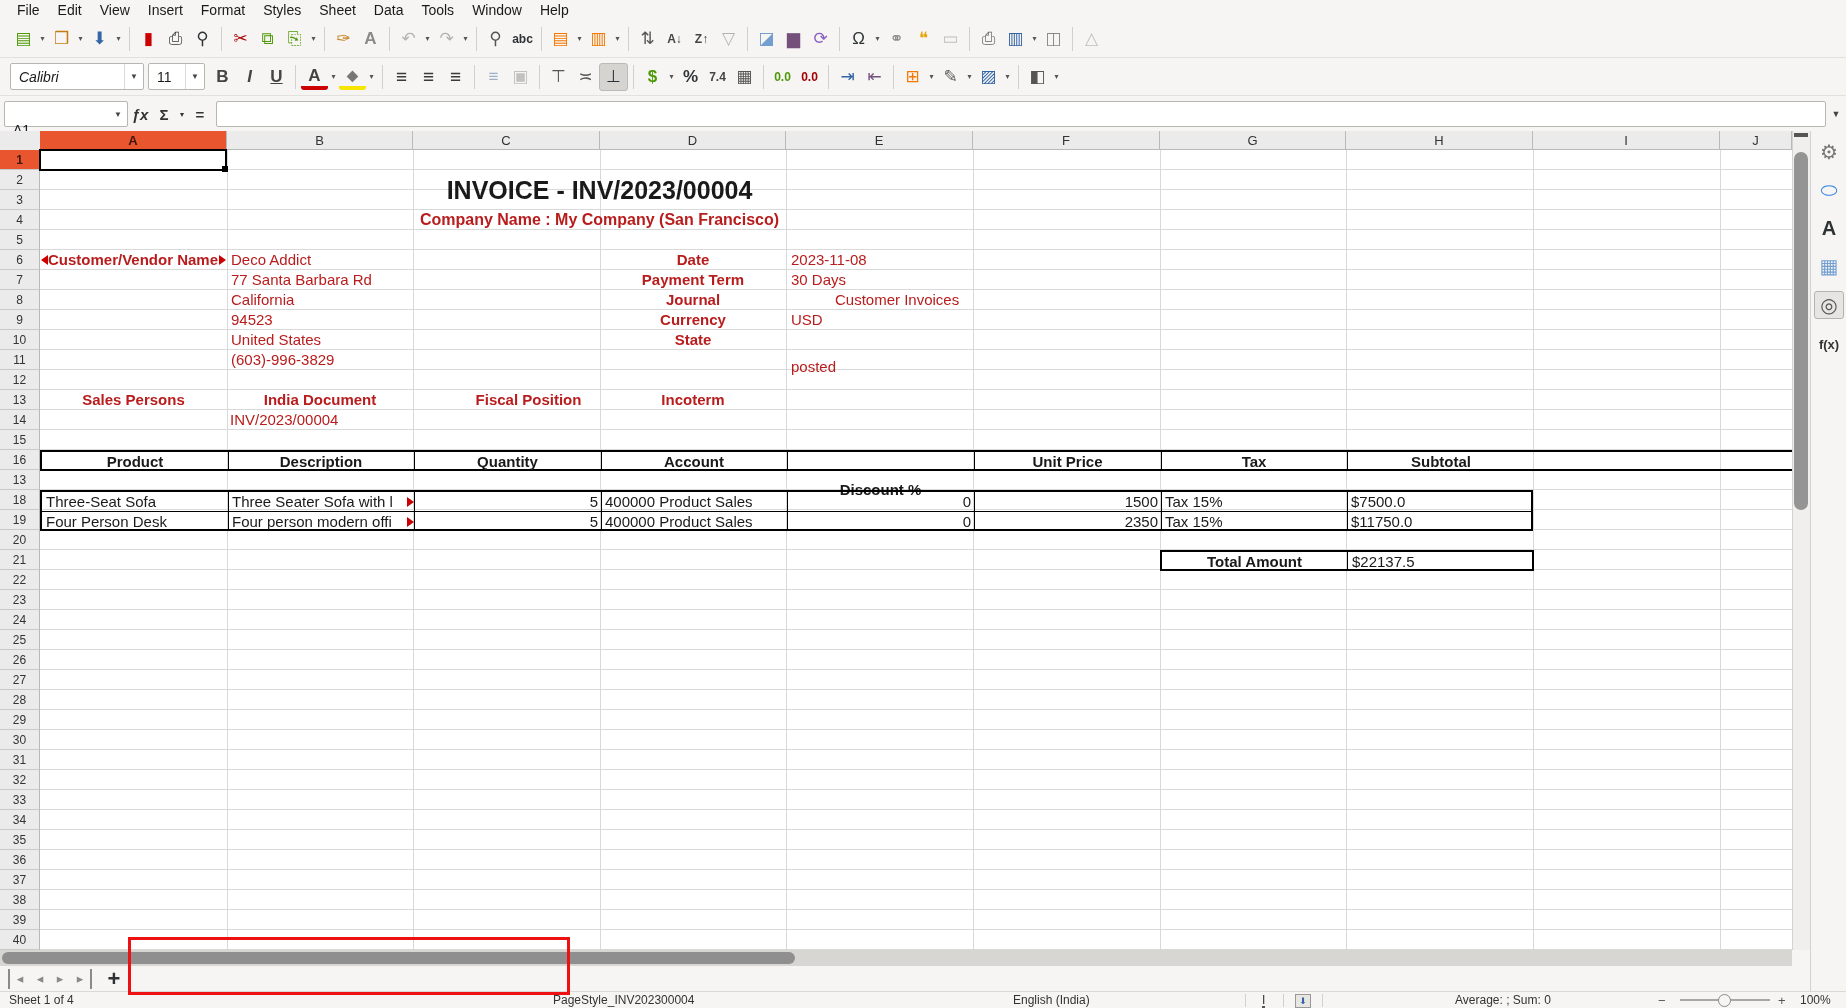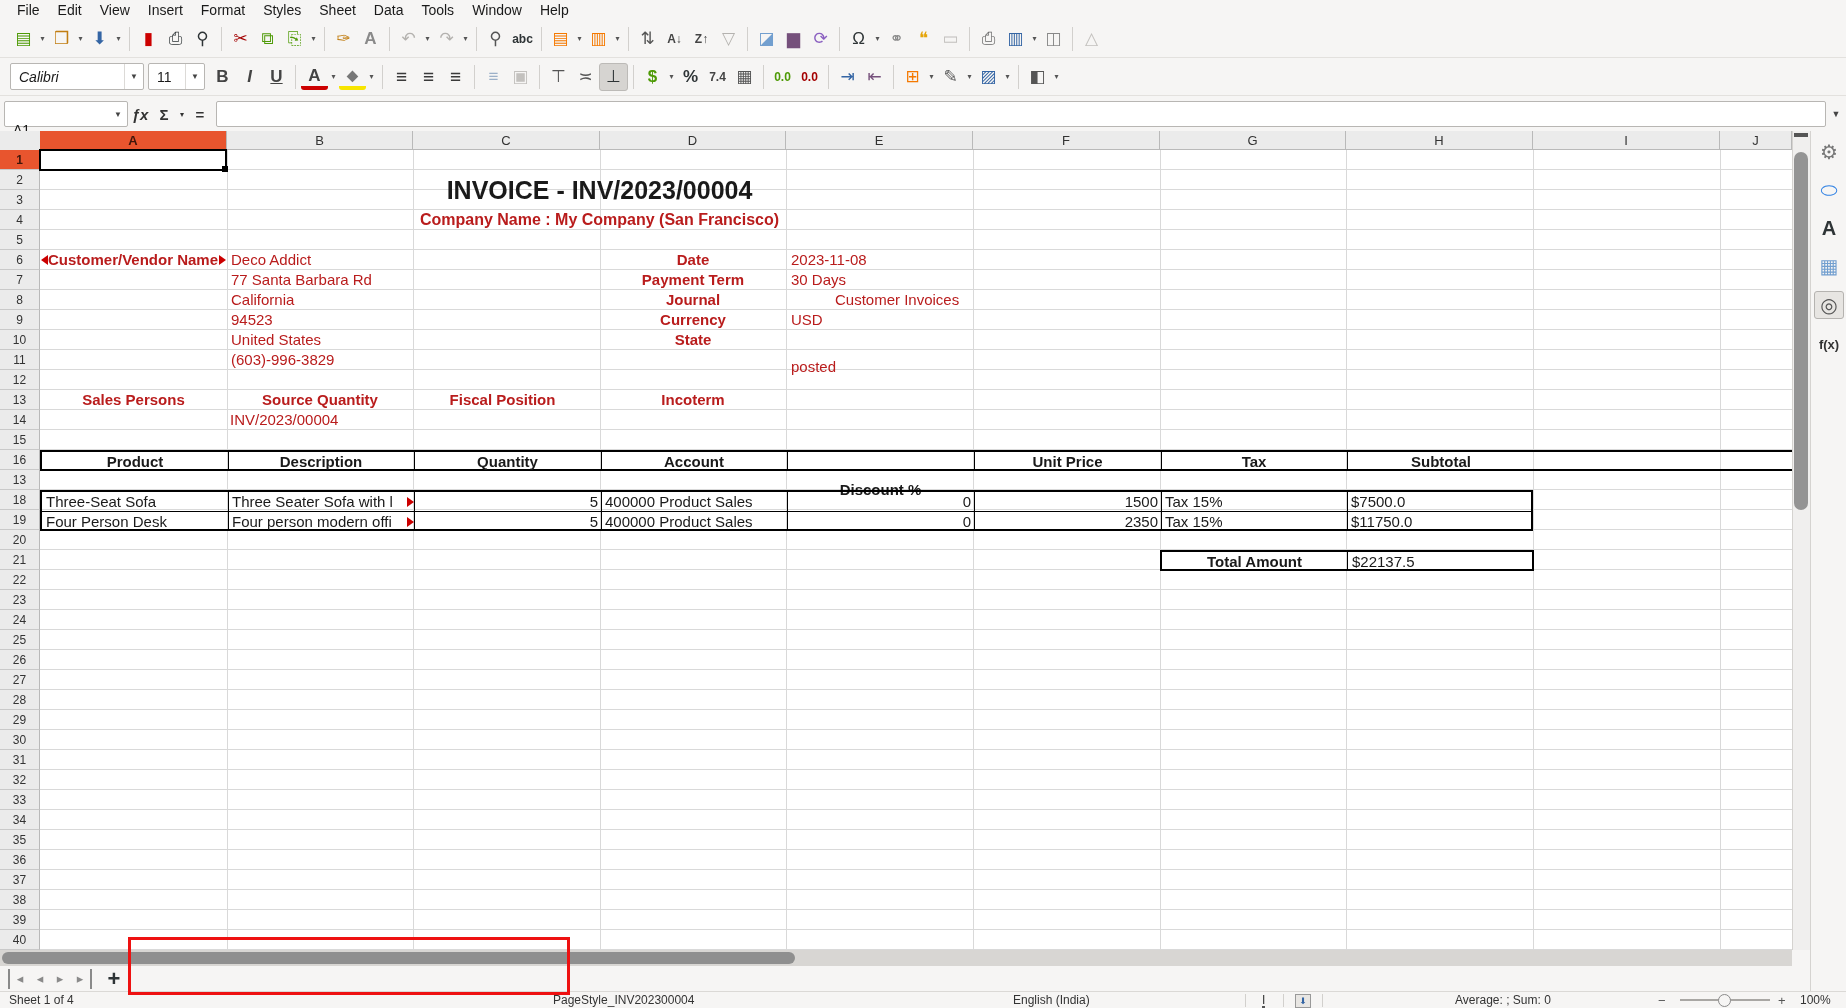--- a/index.html
+++ b/index.html
@@ -333,22 +333,22 @@
 <div class="cell bold c" style="left:600px;top:270px;width:186px;">Payment Term</div>
 <div class="cell" style="left:791px;top:270px;">30 Days</div>
 <div class="cell bold c" style="left:600px;top:290px;width:186px;">Journal</div>
 <div class="cell" style="left:791px;top:290px;margin-left:44px;">Customer Invoices</div>
 <div class="cell bold c" style="left:600px;top:310px;width:186px;">Currency</div>
 <div class="cell" style="left:791px;top:310px;">USD</div>
 <div class="cell bold c" style="left:600px;top:330px;width:186px;">State</div>
 <div class="cell" style="left:791px;top:342px;margin-top:15px;">posted</div>
 
 <div class="cell bold c" style="left:40px;top:390px;width:187px;">Sales Persons</div>
-<div class="cell bold c" style="left:227px;top:390px;width:186px;">Source Quantity</div>
-<div class="cell bold c" style="left:409px;top:390px;width:187px;">Fiscal Position</div>
+<div class="cell bold c" style="left:227px;top:390px;width:186px;">India Document</div>
+<div class="cell bold c" style="left:435px;top:390px;width:187px;">Fiscal Position</div>
 <div class="cell bold c" style="left:600px;top:390px;width:186px;">Incoterm</div>
 <div class="cell" style="left:230px;top:410px;">INV/2023/00004</div>
 
 <div class="blockbox" style="left:40px;top:450px;width:1795px;height:21px;">
   <div class="blockline-v" style="left:186px;"></div>
   <div class="blockline-v" style="left:372px;"></div>
   <div class="blockline-v" style="left:559px;"></div>
   <div class="blockline-v" style="left:745px;"></div>
   <div class="blockline-v" style="left:932px;"></div>
   <div class="blockline-v" style="left:1119px;"></div>

